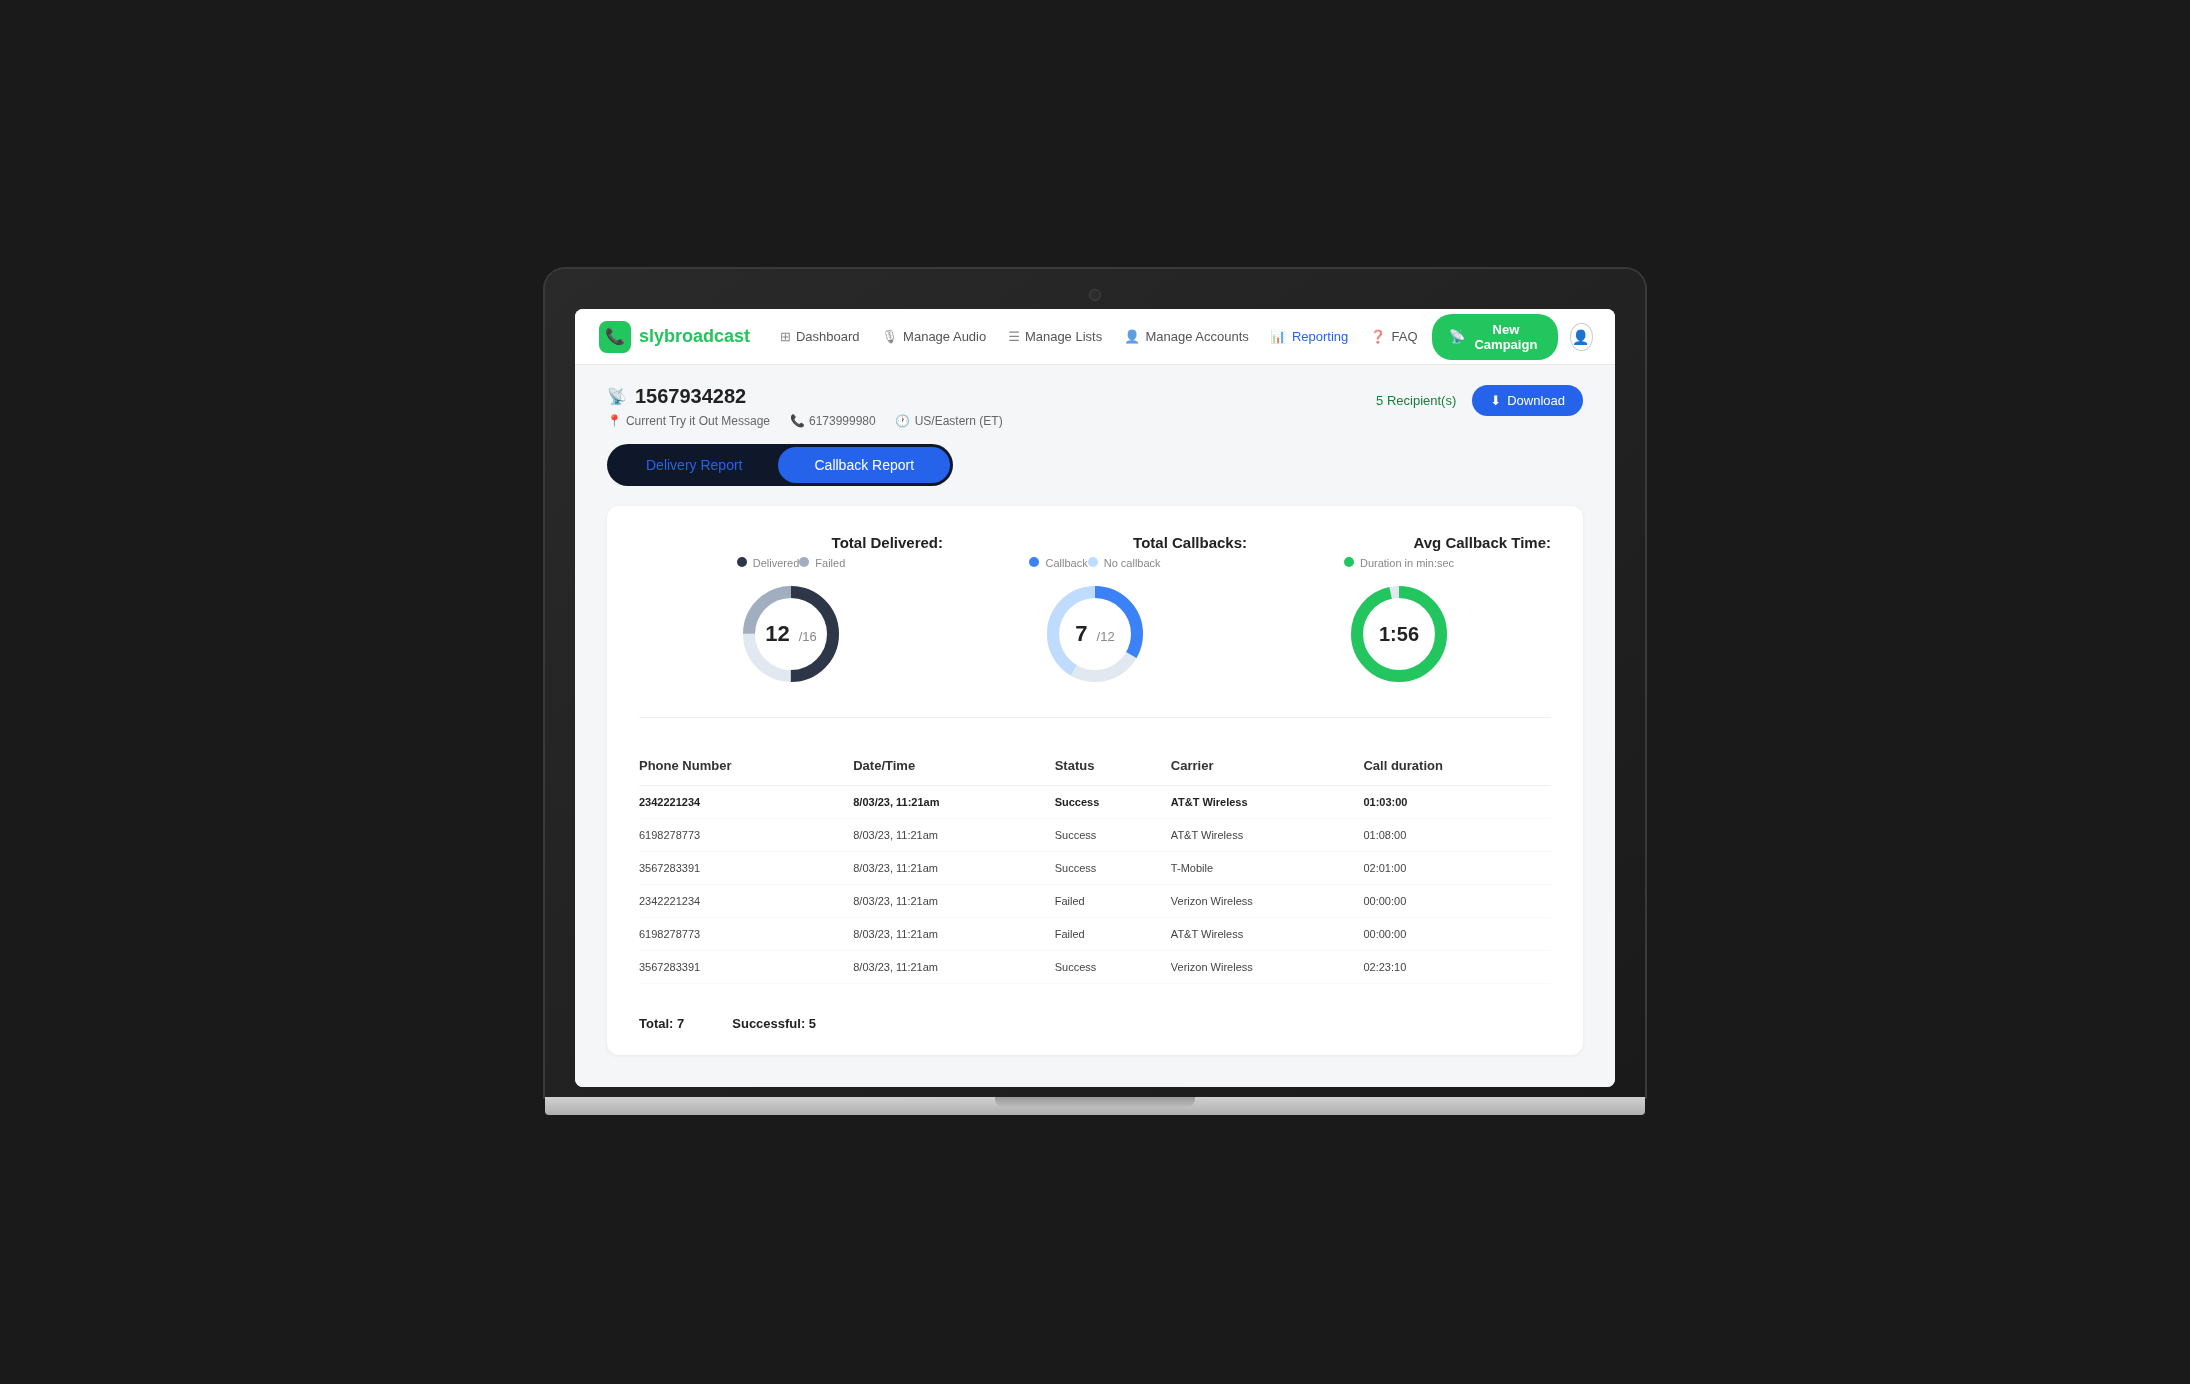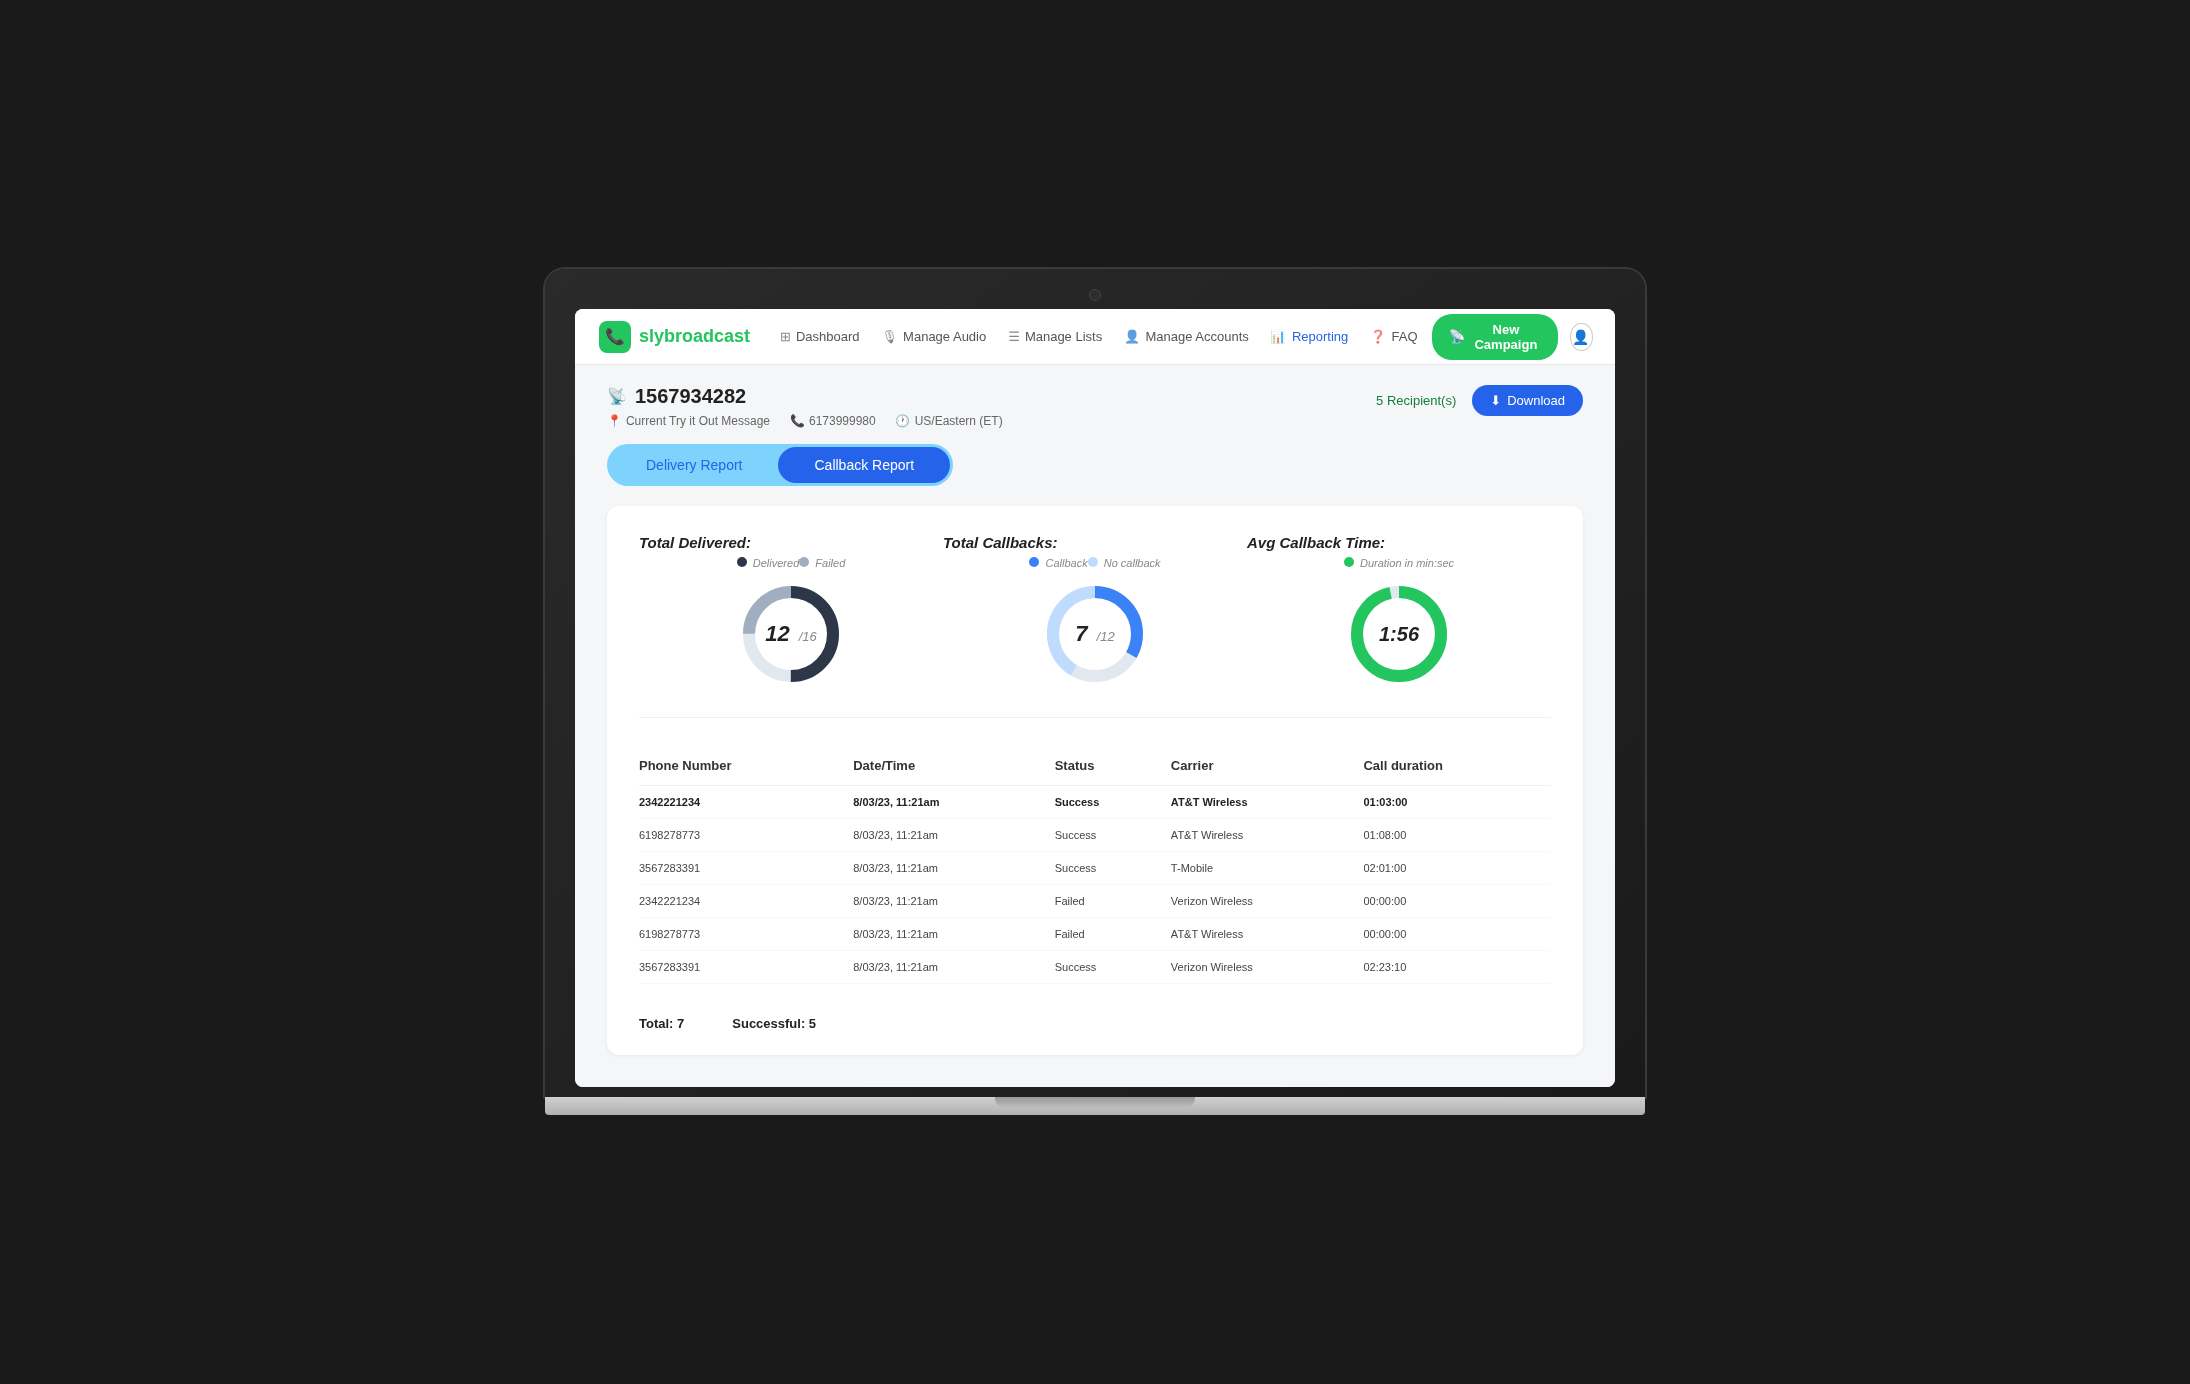--- a/index.html
+++ b/index.html
@@ -224,21 +224,21 @@
       cursor: pointer;
       display: flex;
       align-items: center;
       gap: 6px;
     }
 
     
     .tabs-container {
       display: flex;
       margin-bottom: 0;
-      background: #7dd3fc;
+      background: #0f172a;
       border-radius: 24px;
       padding: 3px;
       width: fit-content;
       margin-bottom: 20px;
     }
 
     .tab {
       padding: 10px 36px;
       font-size: 14px;
       font-weight: 500;
@@ -266,23 +266,22 @@
     .charts-row {
       display: flex;
       gap: 0;
       justify-content: space-around;
       margin-bottom: 32px;
       padding-bottom: 28px;
       border-bottom: 1px solid #f0f0f0;
     }
 
     .chart-section {
-      text-align: left;
+      text-align: right;
       flex: 1;
-      font-style: italic;
     }
 
     .chart-title {
       font-size: 15px;
       font-weight: 600;
       color: #222;
       margin-bottom: 6px;
     }
 
     .chart-legend {

